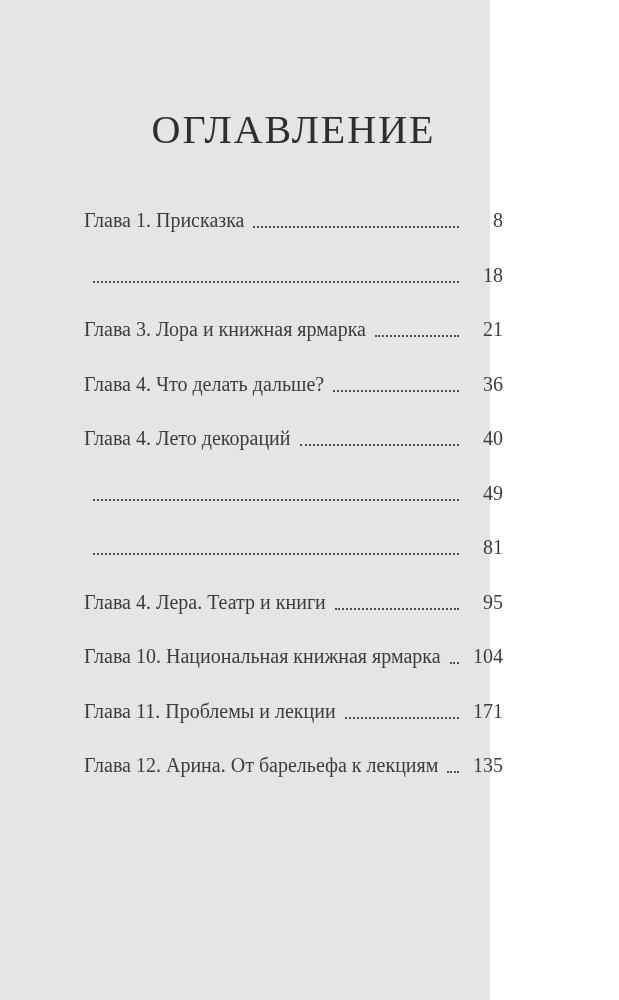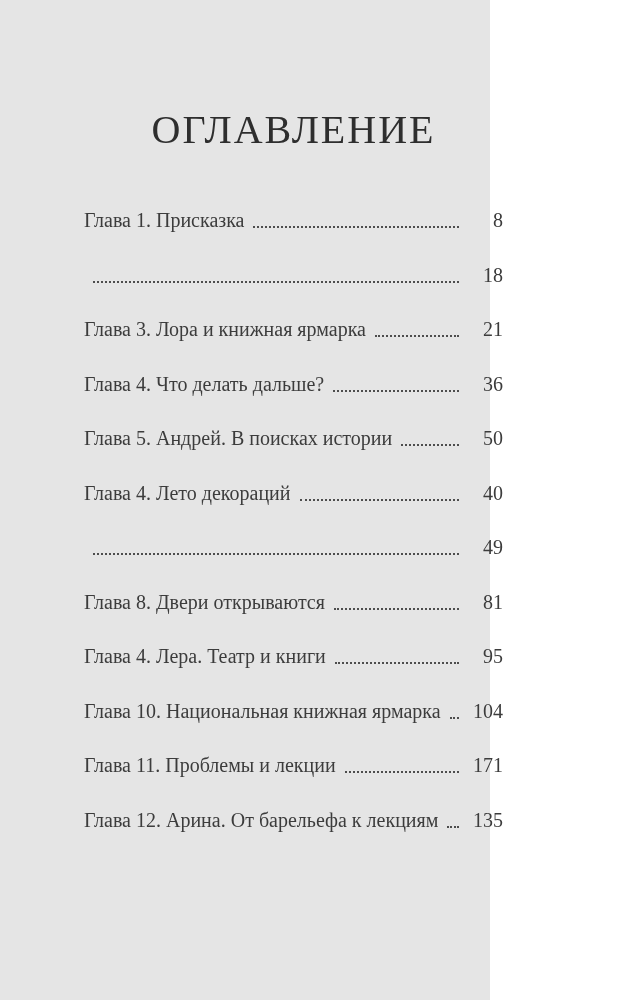--- a/index.html
+++ b/index.html
@@ -94,35 +94,29 @@
     <span class="chapter-title">Глава 3. Лора и книжная ярмарка</span>
     <span class="dot-leader"></span>
     <span class="page-number">21</span>
   </div>
       <div class="toc-row">
     <span class="chapter-title">Глава 4. Что делать дальше?</span>
     <span class="dot-leader"></span>
     <span class="page-number">36</span>
   </div>
       <div class="toc-row">
-    <span class="chapter-title">Глава 5. Андрей. В поисках истории</span>
-    <span class="dot-leader"></span>
-    <span class="page-number">50</span>
-  </div>
-      <div class="toc-row">
     <span class="chapter-title">Глава 4. Лето декораций</span>
     <span class="dot-leader"></span>
     <span class="page-number">40</span>
   </div>
       <div class="toc-row">
     <span class="dot-leader"></span>
     <span class="page-number">49</span>
   </div>
       <div class="toc-row">
-    <span class="chapter-title">Глава 8. Двери открываются</span>
     <span class="dot-leader"></span>
     <span class="page-number">81</span>
   </div>
       <div class="toc-row">
     <span class="chapter-title">Глава 4. Лера. Театр и книги</span>
     <span class="dot-leader"></span>
     <span class="page-number">95</span>
   </div>
       <div class="toc-row">
     <span class="chapter-title">Глава 10. Национальная книжная ярмарка</span>

